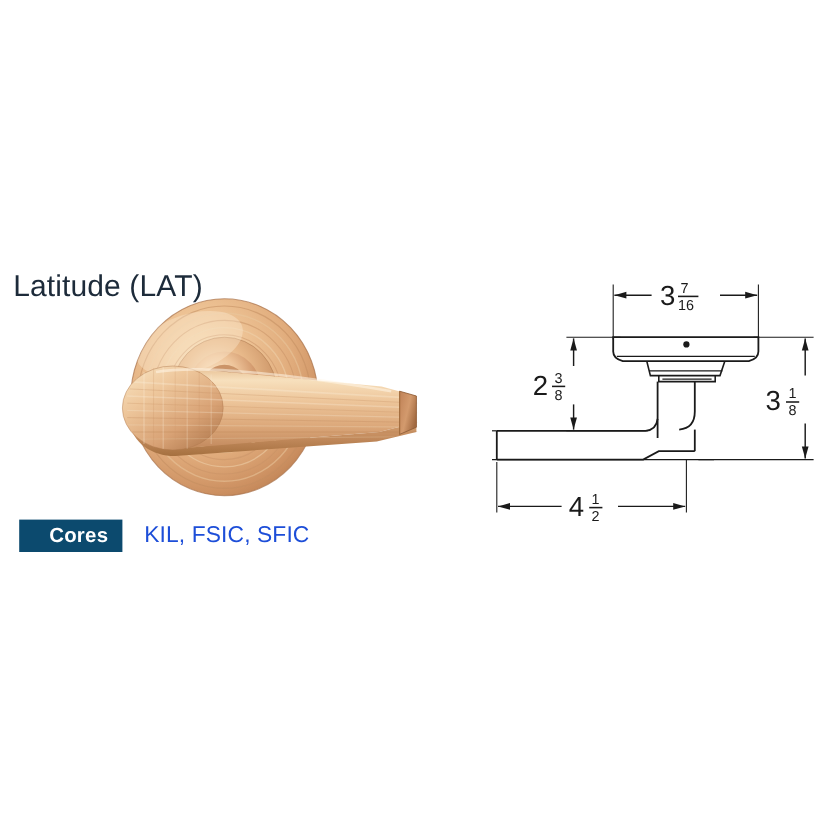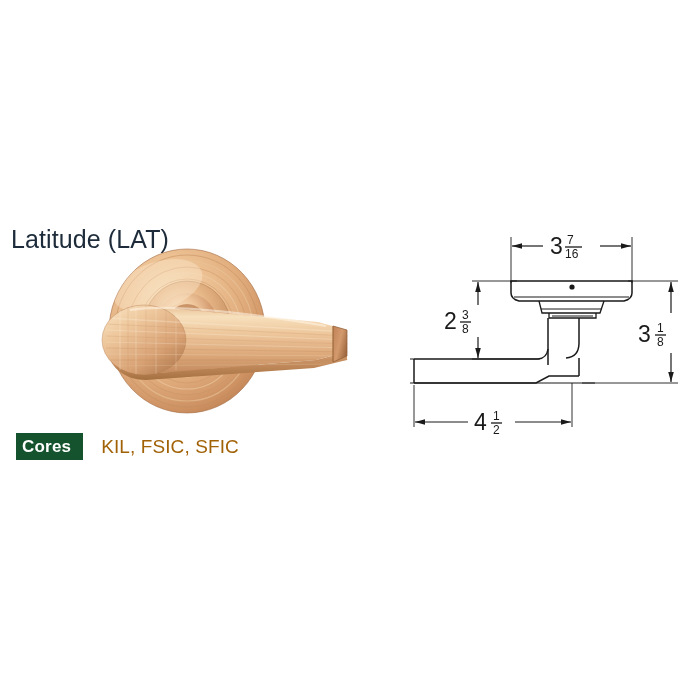--- a/index.html
+++ b/index.html
@@ -49,36 +49,36 @@
   
   #cores-row {
     position: absolute;
     left: 16px;
     top: 433px;
     height: 27px;
     display: flex;
     align-items: center;
   }
   #cores-badge {
-    background: #14532d;
+    background: #0c4a6e;
     color: #ffffff;
     font-size: 17px;
     font-weight: 700;
     letter-spacing: 0.2px;
     height: 27px;
     line-height: 27px;
-    padding: 0 12px 0 6px;
+    padding: 0 12px 0 25px;
     box-sizing: border-box;
     display: inline-block;
     white-space: nowrap;
   }
   #cores-value {
     margin-left: 18px;
     font-size: 19px;
-    color: #a16207;
+    color: #1d4ed8;
     letter-spacing: 0.1px;
     white-space: nowrap;
     line-height: 27px;
   }
 
   
   #tech-drawing {
     position: absolute;
     left: 410px;
     top: 225px;

